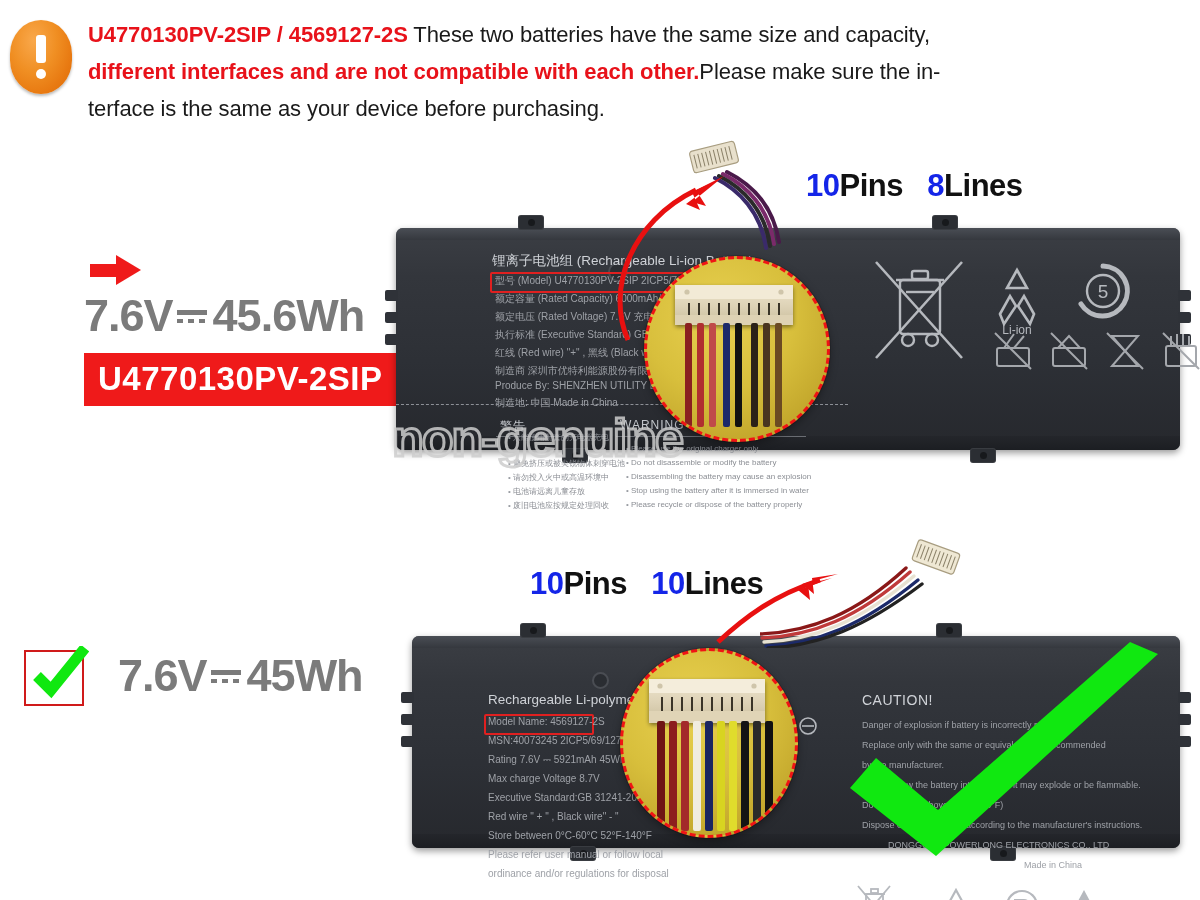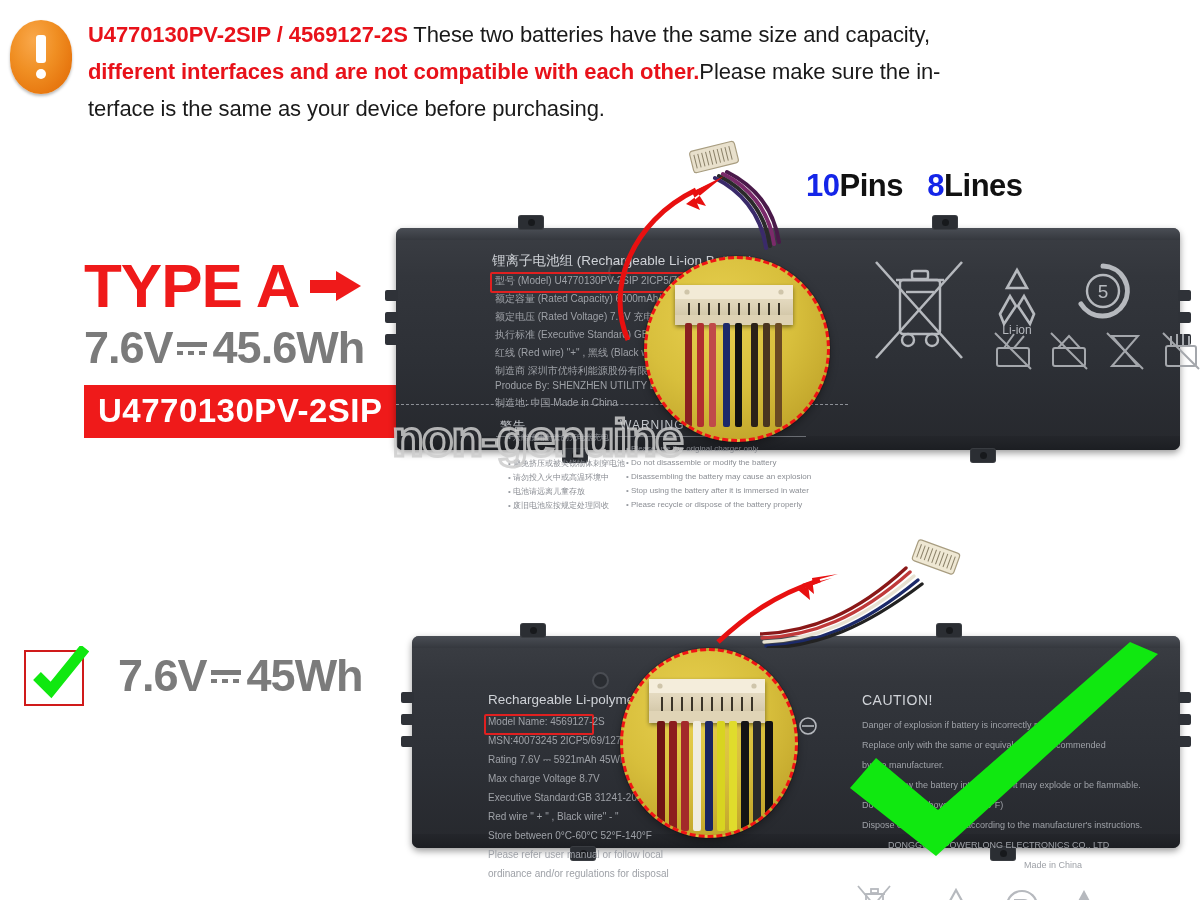--- a/index.html
+++ b/index.html
@@ -188,21 +188,20 @@
     </div>
     <div class="notice-text">
       <span class="nred">U4770130PV-2SIP / 4569127-2S</span><span>  These two batteries have the same size and capacity,</span><br>
       <span class="nred">different interfaces and are not compatible with each other.</span><span>Please make sure the in-</span><br>
       <span>terface is the same as your device before purchasing.</span>
     </div>
   </div>
 
   <div class="typeblock" style="left:84px;top:255px;">
     <div class="type-title">
-      <span>TYPE A</span>
       <span class="arrow-r"></span>
     </div>
     <div class="spec" style="margin-top:6px;">
       <span>7.6V</span>
       <span class="dcsym"></span>
       <span>45.6Wh</span>
     </div>
     <div style="margin-top:12px;">
       <span class="model-chip">U4770130PV-2SIP</span>
     </div>
@@ -461,20 +460,25 @@
       <path d="M158 22 v14 M162 22 v14 M166 22 v14 M170 22 v14 M174 22 v14 M178 22 v14 M182 22 v14 M186 22 v14 M190 22 v14 M194 22 v14"></path>
     </g>
   </svg>
 
   <svg class="curvearrow" style="left:710px;top:560px;width:140px;height:90px;" viewBox="0 0 140 90">
     <path d="M8 82 C34 58, 62 36, 110 20" stroke="#e81010" stroke-width="5" fill="none"></path>
     <path d="M128 14 L92 24 L104 34 L102 18 Z" fill="#e81010"></path>
     <path d="M122 18 L88 30 L100 40 L98 24 Z" fill="#e81010"></path>
   </svg>
 
+  <div class="pins-label" style="left:530px;top:566px;">
+    <span class="num">10</span><span>Pins</span>
+    <span>&nbsp;</span>
+    <span class="num">10</span><span>Lines</span>
+  </div>
 
   <div class="mag" style="left:620px;top:648px;width:172px;height:184px;">
     <div class="connector" style="left:26px;top:28px;width:116px;height:44px;">
       <svg class="conn-pins" viewBox="0 0 116 44">
         <rect x="0" y="0" width="116" height="14" fill="#f4eddb"></rect>
         <circle cx="11" cy="7" r="2.6" fill="#cfc5aa"></circle>
           <circle cx="105" cy="7" r="2.6" fill="#cfc5aa"></circle>
         <g stroke="#3a3428" stroke-width="2" fill="none">
           <path d="M13 18 v14 M23 18 v14 M33 18 v14 M43 18 v14 M53 18 v14 M63 18 v14 M73 18 v14 M83 18 v14 M93 18 v14 M103 18 v14"></path>
         </g>

